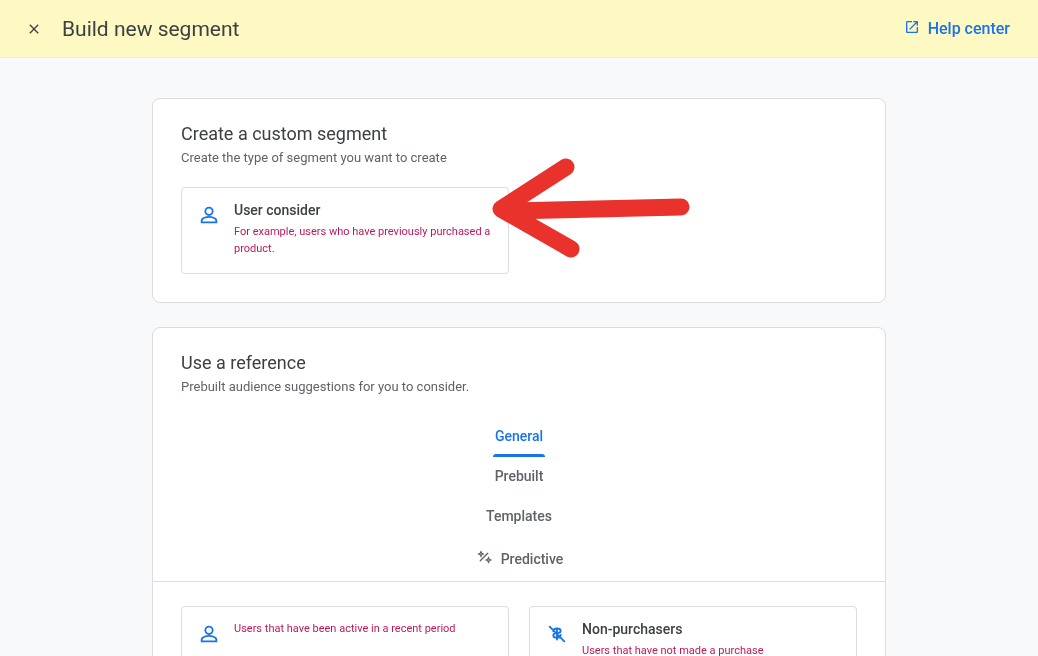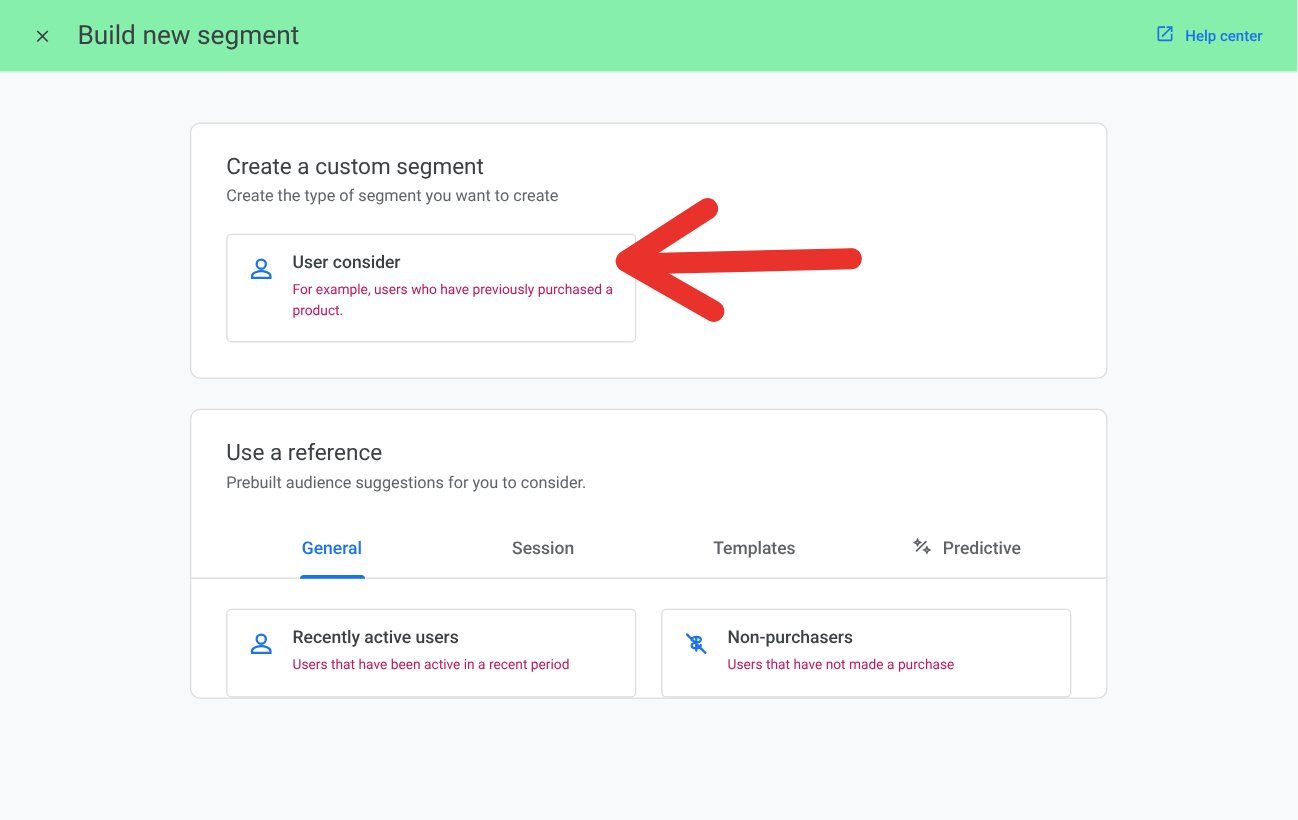--- a/index.html
+++ b/index.html
@@ -9,21 +9,21 @@
     color: #202124;
     font-size: 14px;
   }
   .header {
     display: flex;
     align-items: center;
     justify-content: space-between;
     height: 58px;
     padding: 0 28px 0 26px;
     border-bottom: 1px solid #e8eaed;
-    background: #86efac;
+    background: #fef9c3;
   }
   .header-left {
     display: flex;
     align-items: center;
     gap: 20px;
   }
   .close-icon {
     width: 16px;
     height: 16px;
     cursor: pointer;
@@ -35,21 +35,21 @@
   .page-title {
     font-size: 21px;
     font-weight: 400;
     color: #3c4043;
   }
   .help-center {
     display: flex;
     align-items: center;
     gap: 8px;
     color: #1a73e8;
-    font-size: 12px;
+    font-size: 16px;
     font-weight: 500;
     cursor: pointer;
     text-decoration: none;
   }
   .main {
     background: #f8f9fa;
     min-height: calc(100vh - 58px);
     padding: 40px 0;
   }
   .card {
@@ -101,20 +101,21 @@
   .segment-body .seg-desc {
     font-size: 11px;
     color: #be185d;
     line-height: 1.5;
   }
   .tabs {
     display: flex;
     border-bottom: 1px solid #dadce0;
     margin: 0 -28px;
     padding: 0 28px;
+    flex-direction: column;
   }
   .tab {
     padding: 12px 0;
     font-size: 14px;
     font-weight: 500;
     color: #5f6368;
     cursor: pointer;
     flex: 1;
     text-align: center;
     display: flex;
@@ -206,42 +207,41 @@
     </svg>
 
   </section>
 
   <section class="card ref">
     <h2 class="card-title">Use a reference</h2>
     <p class="card-sub">Prebuilt audience suggestions for you to consider.</p>
 
     <div class="tabs">
       <div class="tab active">General</div>
-      <div class="tab">Session</div>
+      <div class="tab">Prebuilt</div>
       <div class="tab">Templates</div>
       <div class="tab">
         <span>
           <svg width="18" height="18" viewBox="0 0 24 24">
               <path d="M7 17 17 7m-9-2 1 2 2 1-2 1-1 2-1-2-2-1 2-1 1-2zm10 8 1 2 2 1-2 1-1 2-1-2-2-1 2-1 1-2z" stroke="#5f6368" stroke-width="1.8" fill="none" stroke-linecap="round"></path>
             </svg>
         </span>
         <span>Predictive</span>
       </div>
     </div>
 
     <div class="ref-grid">
 
       <div class="segment-card">
         <span class="segment-icon">
           <svg width="22" height="22" viewBox="0 0 24 24">
               <path d="M12 12a4 4 0 1 0-4-4 4 4 0 0 0 4 4zm0 2c-2.67 0-8 1.34-8 4v2h16v-2c0-2.66-5.33-4-8-4z" fill="none" stroke="currentColor" stroke-width="2"></path>
             </svg>
         </span>
         <div class="segment-body">
-          <div class="seg-title">Recently active users</div>
           <div class="seg-desc">Users that have been active in a recent period</div>
         </div>
       </div>
 
       <div class="segment-card">
         <span class="segment-icon">
           <svg width="22" height="22" viewBox="0 0 24 24">
               <path d="M12 6v12M8 9c0-1.5 1.5-3 4-3s4 1 4 2.5-2 2.5-4 2.5-4 1-4 2.5 1.5 2.5 4 2.5 4-1.5 4-3M4 4l16 16" stroke="currentColor" stroke-width="2" fill="none" stroke-linecap="round"></path>
             </svg>
         </span>

